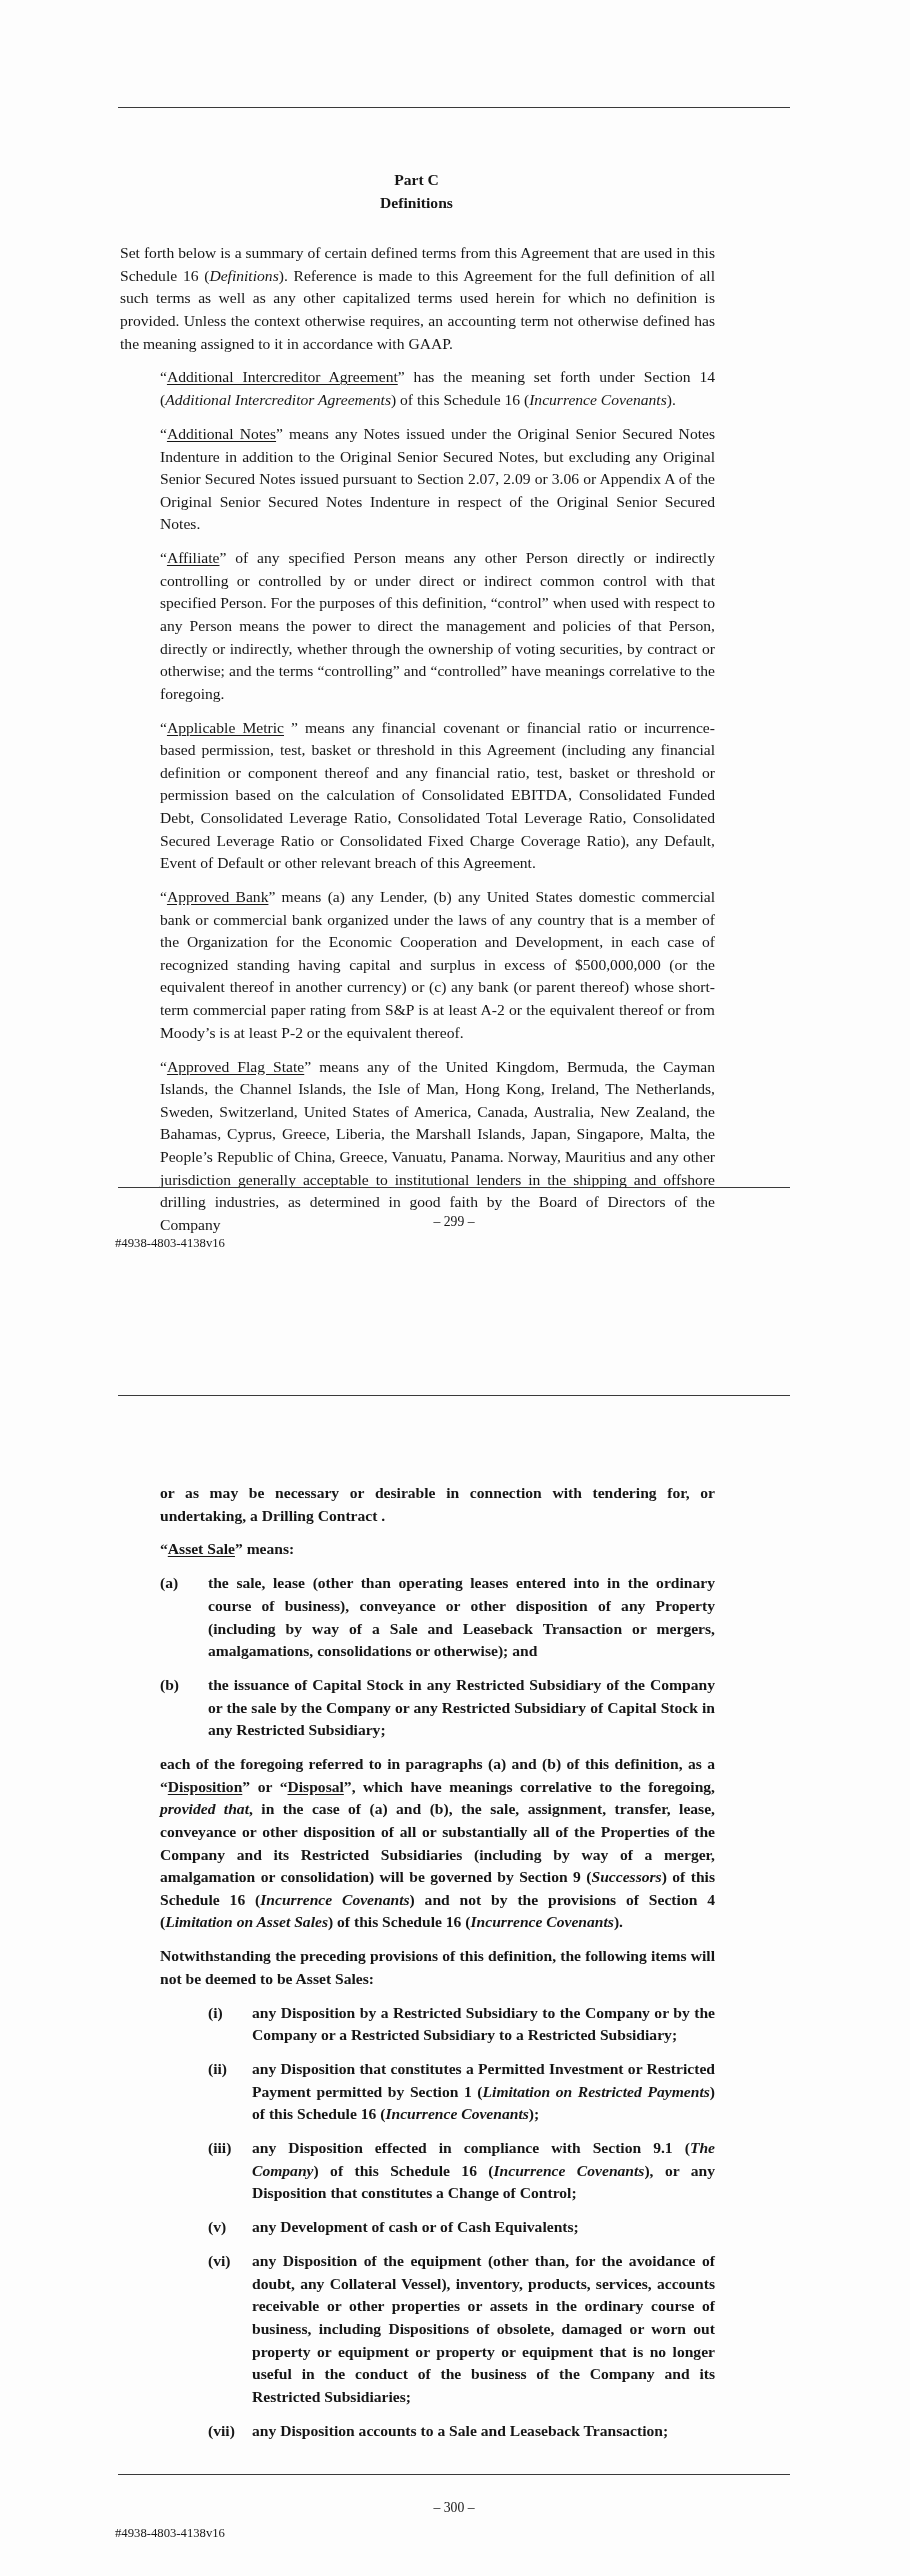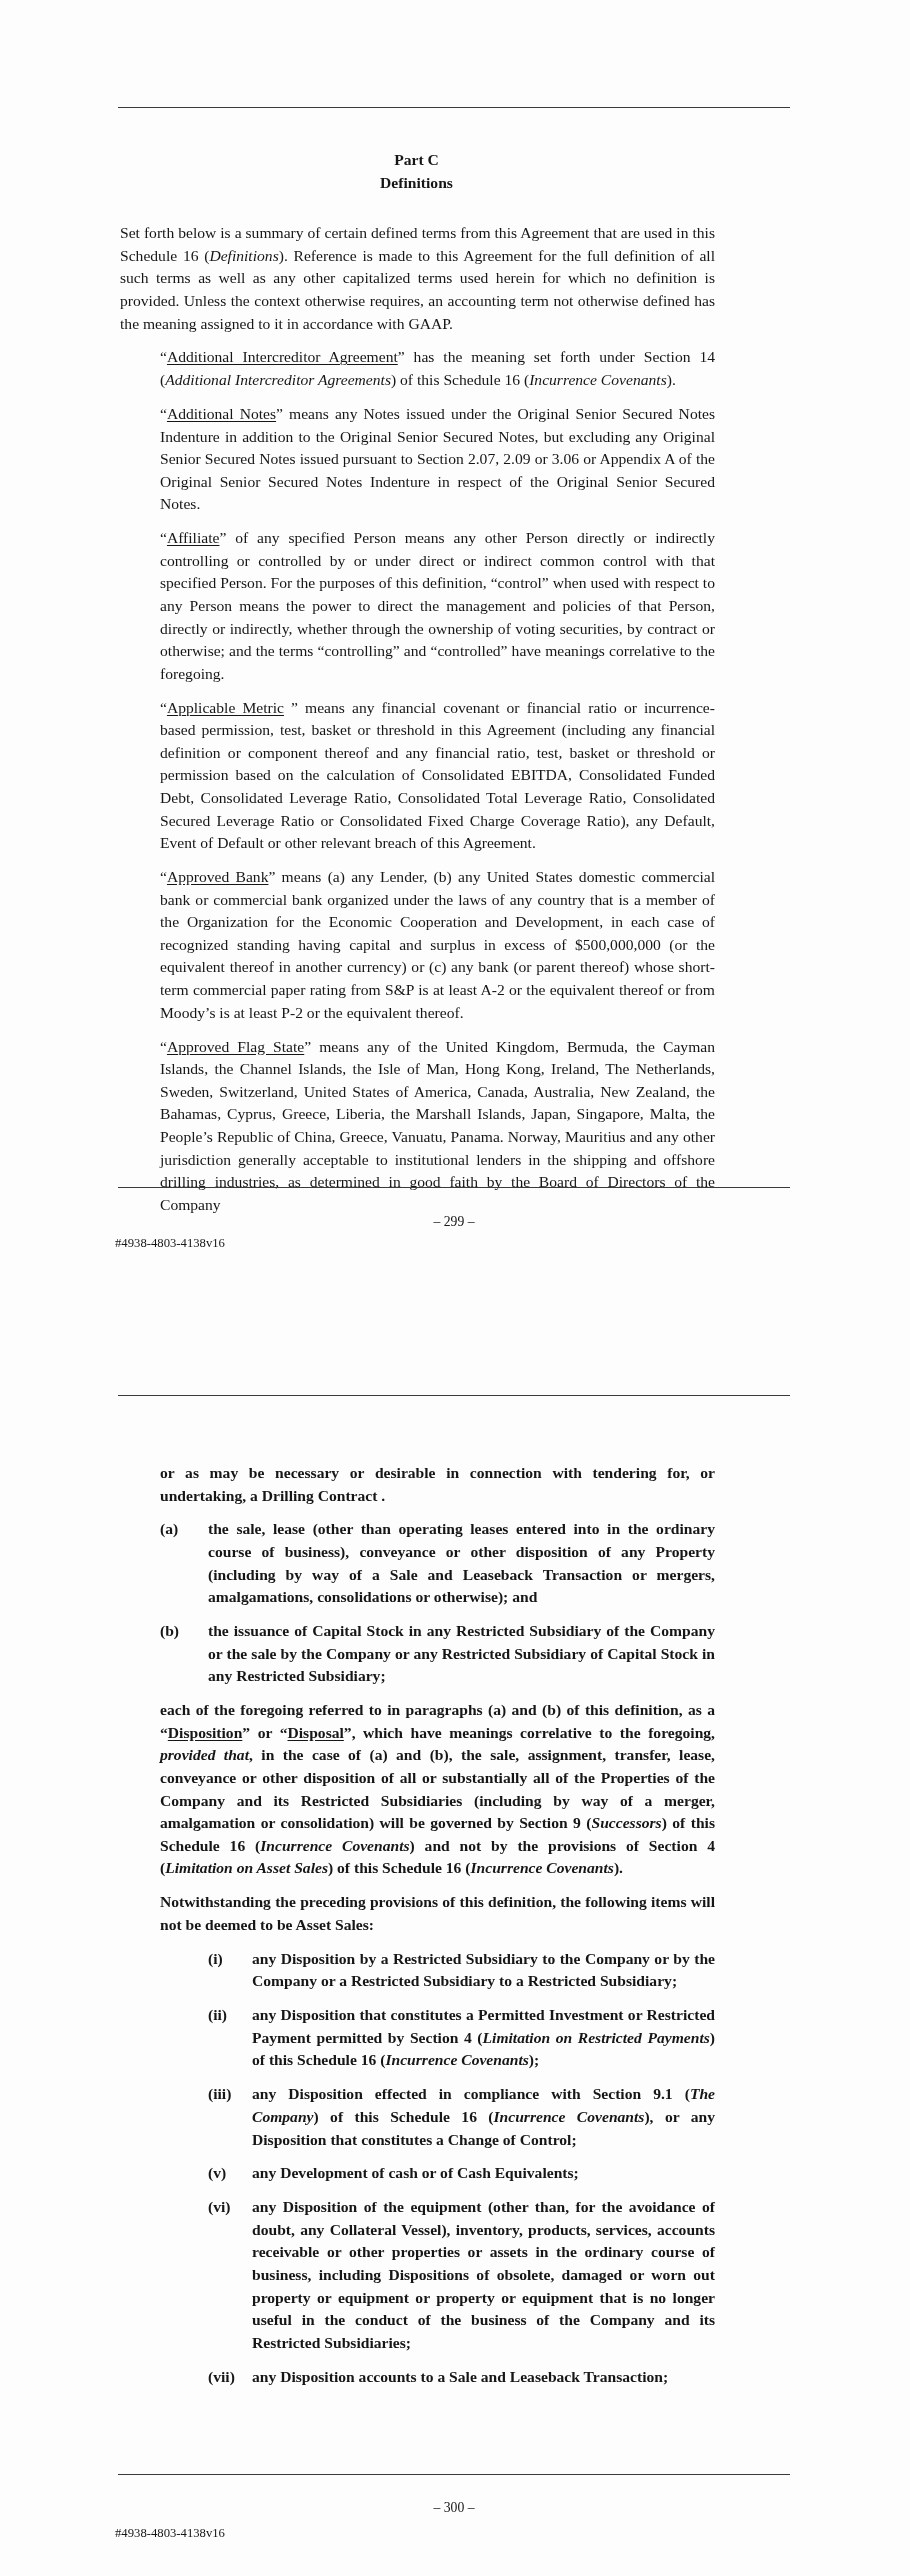--- a/index.html
+++ b/index.html
@@ -19,21 +19,21 @@
     position:absolute; left:118px; width:672px; text-align:center;
     font-size:13.7px; line-height:17px;
   }
   .pn1 { top:1213px; }
   .pn2 { top:2499px; }
   .docid {
     position:absolute; left:115px; font-size:12.7px; line-height:16px;
   }
   .d1 { top:1235px; }
   .d2 { top:2525px; }
-  .content { position:absolute; left:0; width:836px; display:flow-root; }
+  .content { position:absolute; left:0; width:836px; display:flow-root;margin-top:20px; }
   .c1 { top:149px; }
   .c2 { top:1462px;font-weight:bold; }
   .blk { text-align:justify; }
   .blk:first-child { margin-top:0; }
   .h {
     text-align:center; font-weight:700;
     margin:0 121px 0 118px;
   }
   .pbody { margin:28px 121px 0 120px; }
   .pdef  { margin:11.3px 121px 0 160px; }
@@ -61,26 +61,27 @@
     </div>
   <div class="rule r-bot1"></div>
   <div class="pagenum pn1">– 299 –</div>
   <div class="docid d1">#4938-4803-4138v16</div>
 </div>
 
 <div class="pagewrap">
   <div class="rule r-top2"></div>
   <div class="content c2">
       <div class="blk pdef"><span>or as may be necessary or desirable in connection with tendering for, or undertaking, a Drilling Contract .</span></div>
+      <div class="blk pdef"><span>“</span><span class="u">Asset Sale</span><span>” means:</span></div>
       <div class="blk li-a"><span class="marker">(a)</span><span>the sale, lease (other than operating leases entered into in the ordinary course of business), conveyance or other disposition of any Property (including by way of a Sale and Leaseback Transaction or mergers, amalgamations, consolidations or otherwise); and</span></div>
       <div class="blk li-a"><span class="marker">(b)</span><span>the issuance of Capital Stock in any Restricted Subsidiary of the Company or the sale by the Company or any Restricted Subsidiary of Capital Stock in any Restricted Subsidiary;</span></div>
       <div class="blk pdef"><span>each of the foregoing referred to in paragraphs (a) and (b) of this definition, as a “</span><span class="u">Disposition</span><span>” or “</span><span class="u">Disposal</span><span>”, which have meanings correlative to the foregoing, </span><span class="i">provided that</span><span>, in the case of (a) and (b), the sale, assignment, transfer, lease, conveyance or other disposition of all or substantially all of the Properties of the Company and its Restricted Subsidiaries (including by way of a merger, amalgamation or consolidation) will be governed by Section 9 (</span><span class="i">Successors</span><span>) of this Schedule 16 (</span><span class="i">Incurrence Covenants</span><span>) and not by the provisions of Section 4 (</span><span class="i">Limitation on Asset Sales</span><span>) of this Schedule 16 (</span><span class="i">Incurrence Covenants</span><span>).</span></div>
       <div class="blk pdef"><span>Notwithstanding the preceding provisions of this definition, the following items will not be deemed to be Asset Sales:</span></div>
       <div class="blk li-r"><span class="marker">(i)</span><span>any Disposition by a Restricted Subsidiary to the Company or by the Company or a Restricted Subsidiary to a Restricted Subsidiary;</span></div>
-      <div class="blk li-r"><span class="marker">(ii)</span><span>any Disposition that constitutes a Permitted Investment or Restricted Payment permitted by Section 4 (</span><span class="i">Limitation on Restricted Payments</span><span>) of this Schedule 16 (</span><span class="i">Incurrence Covenants</span><span>);</span></div>
+      <div class="blk li-r"><span class="marker">(ii)</span><span>any Disposition that constitutes a Permitted Investment or Restricted Payment permitted by Section 1 (</span><span class="i">Limitation on Restricted Payments</span><span>) of this Schedule 16 (</span><span class="i">Incurrence Covenants</span><span>);</span></div>
       <div class="blk li-r"><span class="marker">(iii)</span><span>any Disposition effected in compliance with Section 9.1 (</span><span class="i">The Company</span><span>) of this Schedule 16 (</span><span class="i">Incurrence Covenants</span><span>), or any Disposition that constitutes a Change of Control;</span></div>
       <div class="blk li-r"><span class="marker">(v)</span><span>any Development of cash or of Cash Equivalents;</span></div>
       <div class="blk li-r"><span class="marker">(vi)</span><span>any Disposition of the equipment (other than, for the avoidance of doubt, any Collateral Vessel), inventory, products, services, accounts receivable or other properties or assets in the ordinary course of business, including Dispositions of obsolete, damaged or worn out property or equipment or property or equipment that is no longer useful in the conduct of the business of the Company and its Restricted Subsidiaries;</span></div>
       <div class="blk li-r"><span class="marker">(vii)</span><span>any Disposition accounts to a Sale and Leaseback Transaction;</span></div>
     </div>
   <div class="rule r-bot2"></div>
   <div class="pagenum pn2">– 300 –</div>
   <div class="docid d2">#4938-4803-4138v16</div>
 </div>
 

